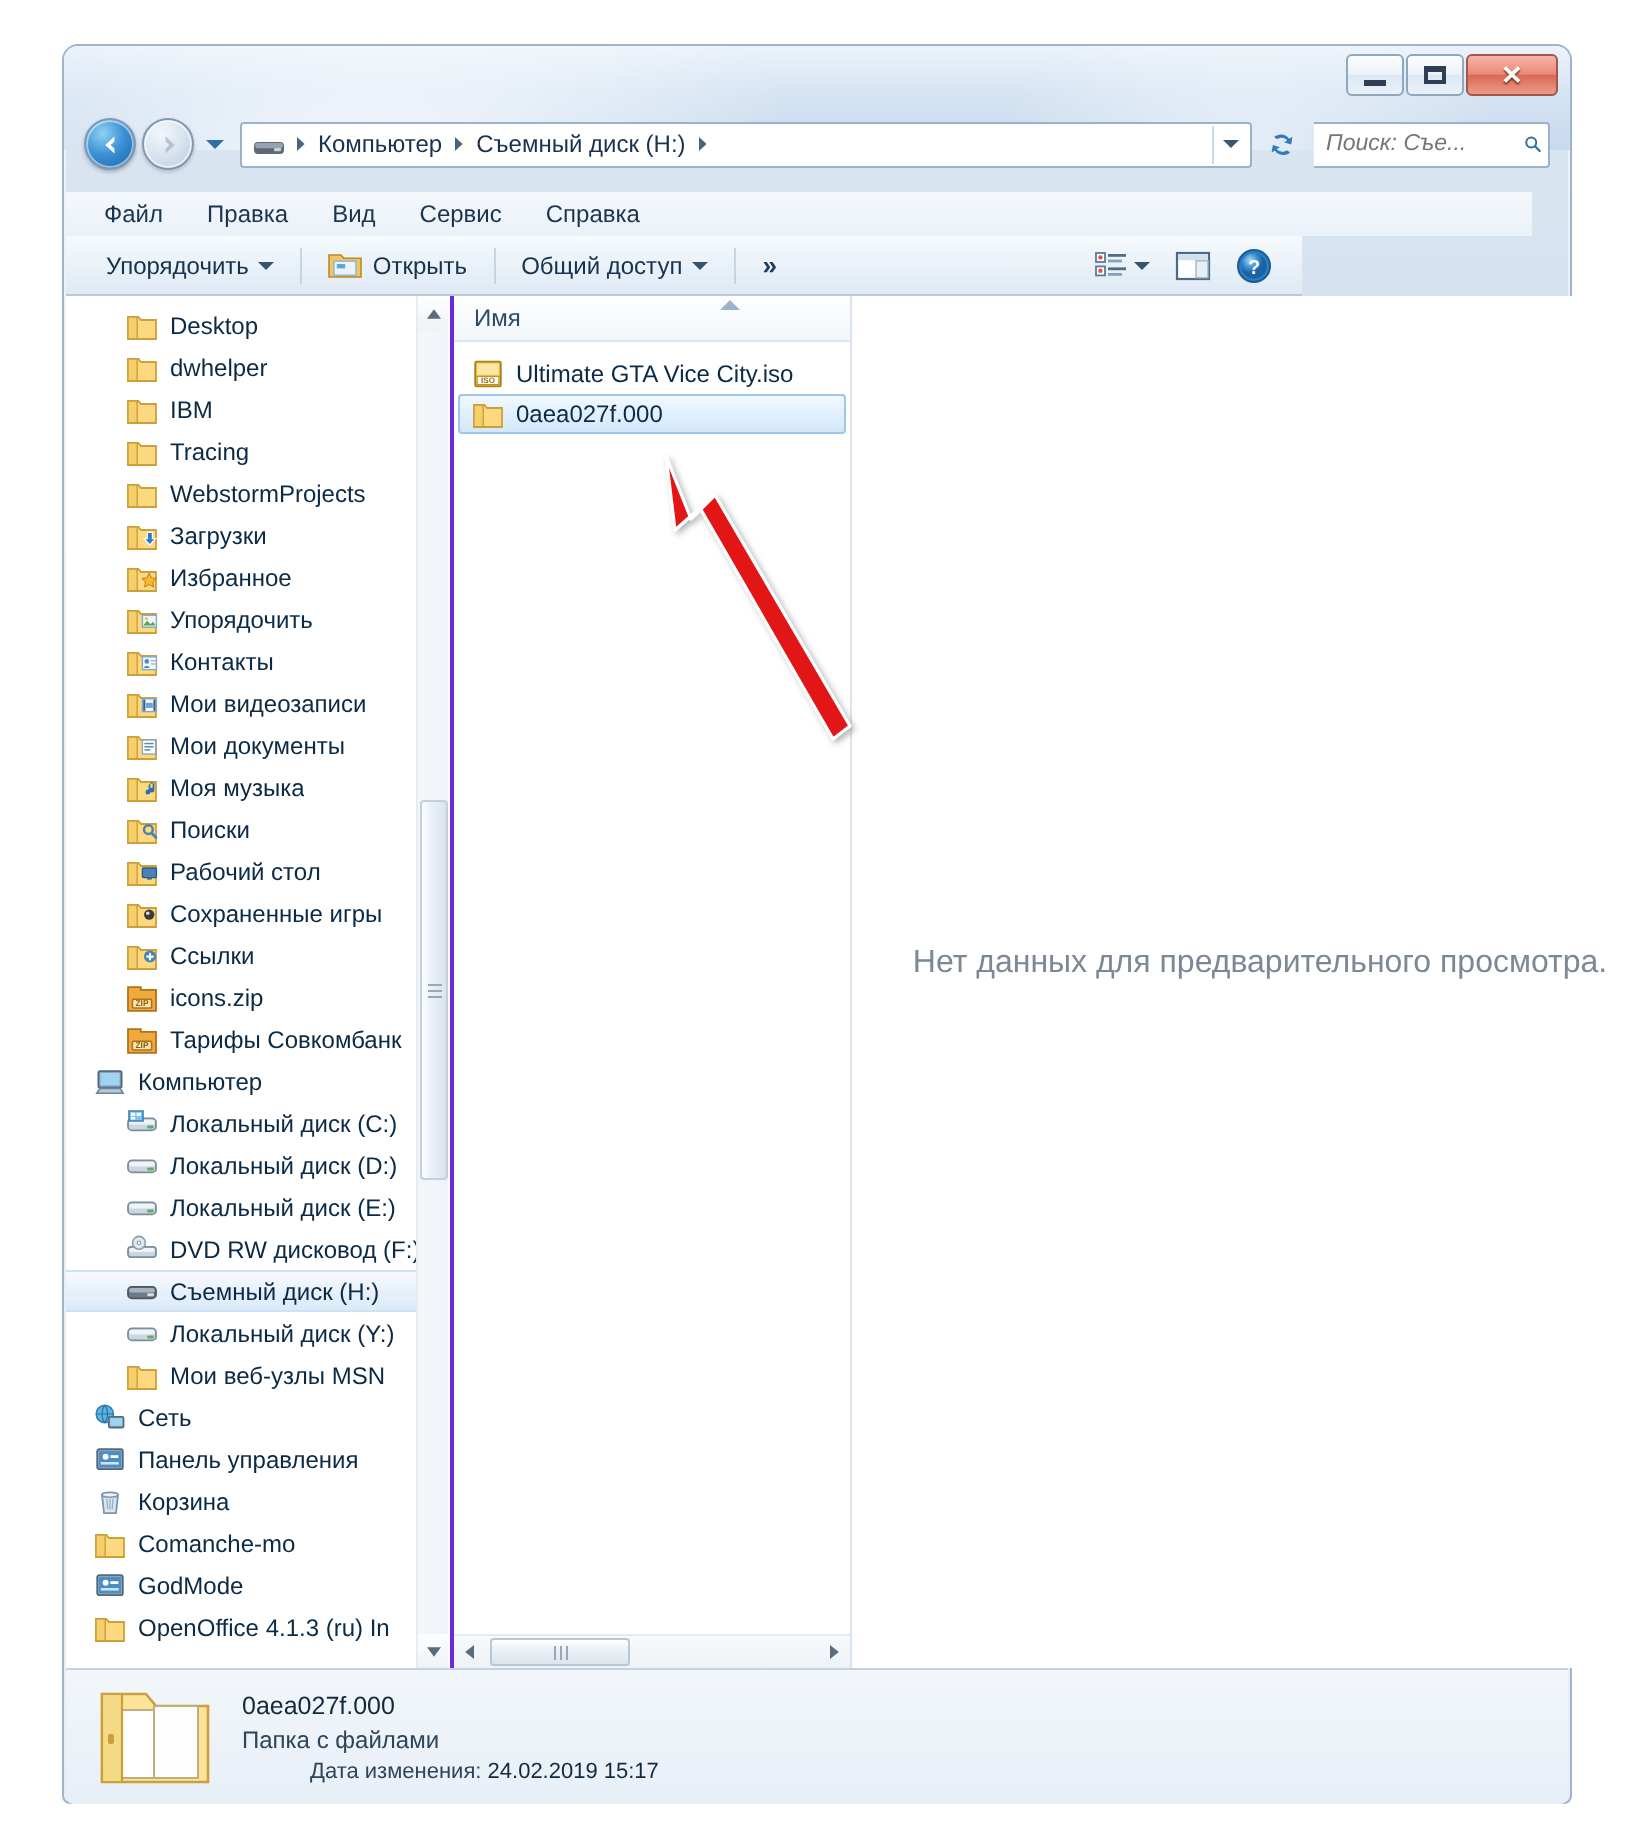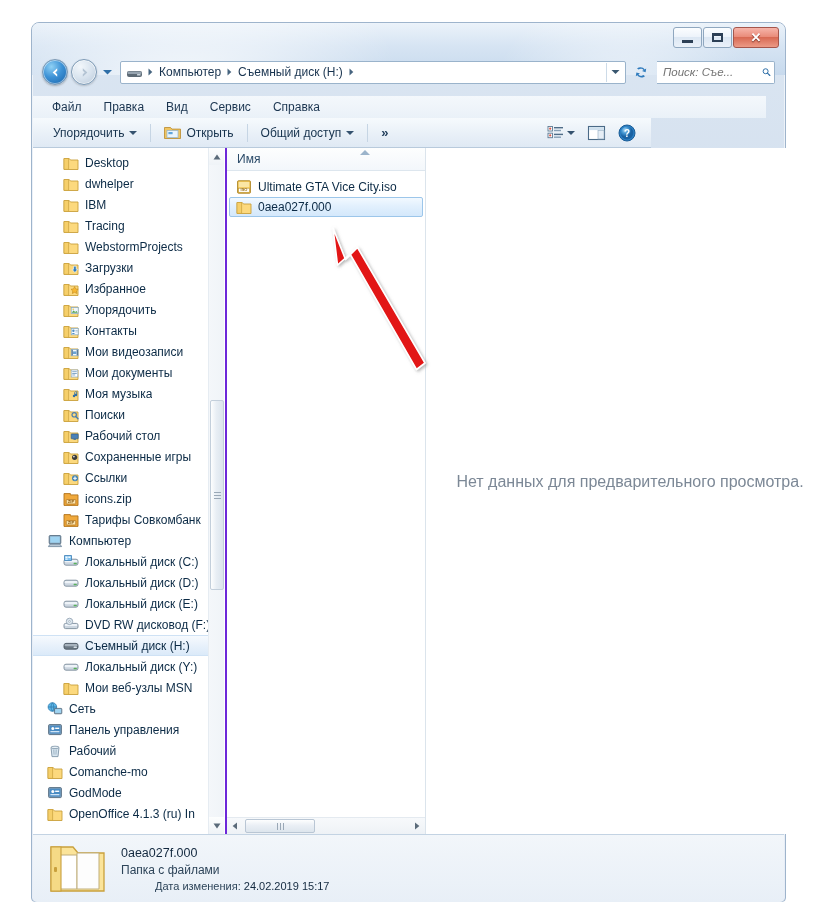--- a/index.html
+++ b/index.html
@@ -758,21 +758,21 @@
               <span class="lbl">Панель управления</span>
             </div>
             <div class="tnode indent0">
               <span>
                 <svg class="ico" viewBox="0 0 16 16">
                   <path d="M4 4.4 h8 l-1 9.2 h-6 z" fill="#d8e6f0" stroke="#7f95a8" stroke-width="0.9"></path>
                   <ellipse cx="8" cy="4.4" rx="4" ry="1.2" fill="#eaf2f8" stroke="#7f95a8" stroke-width="0.8"></ellipse>
                   <path d="M6.4 6.4 l0.5 5.2 M8 6.4 v5.2 M9.6 6.4 l-0.5 5.2" stroke="#9db3c4" stroke-width="0.7"></path>
                 </svg>
               </span>
-              <span class="lbl">Рабочий</span>
+              <span class="lbl">Корзина</span>
             </div>
             <div class="tnode indent0">
               <span>
                 <svg class="ico" viewBox="0 0 16 16">
                   <path d="M1 3.5 h5.2 l1.3 1.5 h7.5 v9.5 h-14 z" fill="#fcd97e" stroke="#c9a03c" stroke-width="0.9"></path>
                   <path d="M1 3.5 h4.6 v10.9 h-4.6 z" fill="#f6cf6a" stroke="#c9a03c" stroke-width="0.7"></path>
                 </svg>
               </span>
               <span class="lbl">Comanche-mo</span>
             </div>

